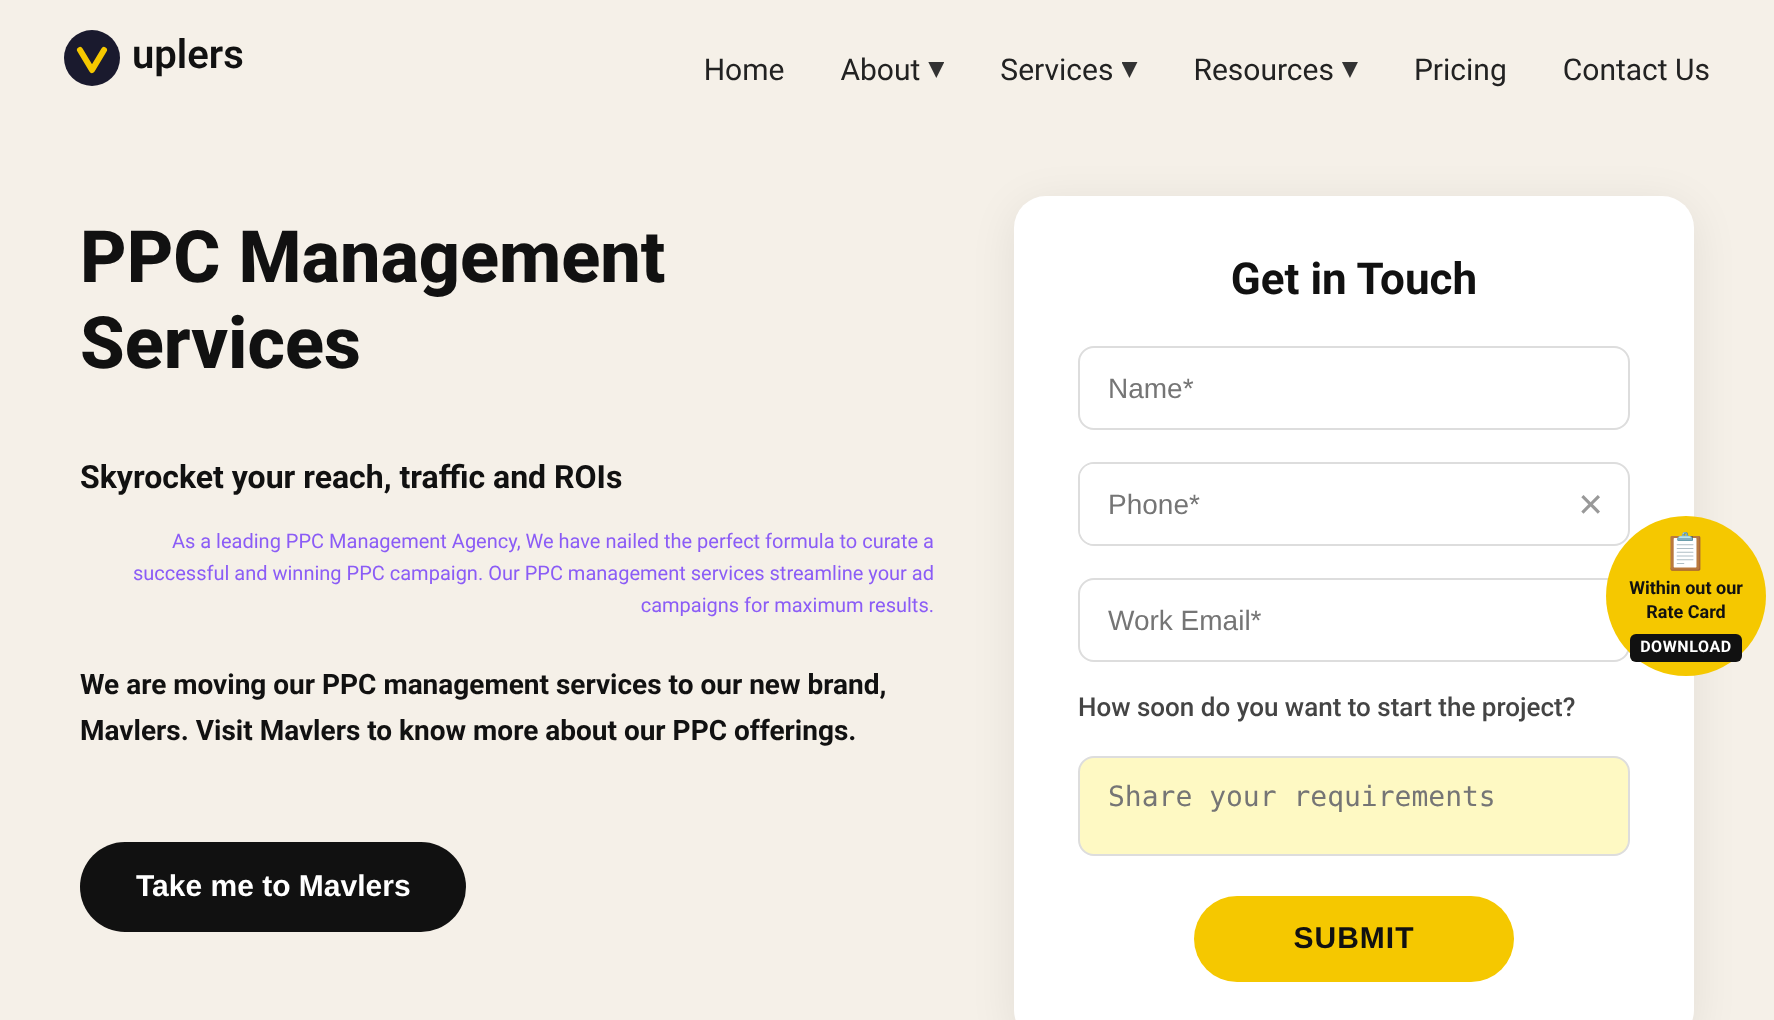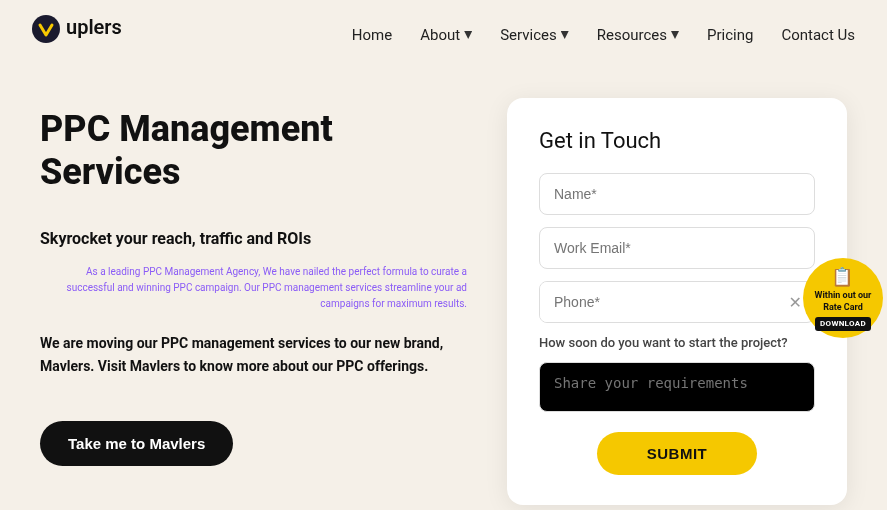--- a/index.html
+++ b/index.html
@@ -128,28 +128,29 @@
       background: #fff;
       border-radius: 16px;
       padding: 30px 32px;
       width: 340px;
       box-shadow: 0 4px 24px rgba(0,0,0,0.08);
       position: relative;
     }
 
     .form-title {
       font-size: 22px;
-      font-weight: 400;
-      color: #111;
-      text-align: left;
+      font-weight: 700;
+      color: #111;
+      text-align: center;
       margin-bottom: 20px;
     }
 
     .form-group {
       margin-bottom: 12px;
+      margin-top: 16px;
     }
 
     .form-input {
       width: 100%;
       padding: 12px 14px;
       border: 1px solid #ddd;
       border-radius: 8px;
       font-size: 14px;
       color: #888;
       background: #fff;
@@ -203,21 +204,21 @@
       cursor: pointer;
     }
 
     .textarea-input {
       width: 100%;
       padding: 12px 14px;
       border: 1px solid #ddd;
       border-radius: 8px;
       font-size: 14px;
       color: #888;
-      background: #000000;
+      background: #fef9c3;
       outline: none;
       resize: none;
       height: 50px;
     }
 
     .submit-btn {
       display: block;
       width: 160px;
       margin: 16px auto 0;
       padding: 13px 0;
@@ -316,28 +317,28 @@
 
   <div class="rate-card-wrapper">
     <div class="form-card">
       <h2 class="form-title">Get in Touch</h2>
 
       <div class="form-group">
         <input class="form-input" type="text" placeholder="Name*" style="">
       </div>
 
       <div class="form-group">
-        <input class="form-input" type="email" placeholder="Work Email*" style="">
-      </div>
-
-      <div class="form-group">
         <div class="phone-row">
           <input type="tel" placeholder="Phone*" style="">
           <span class="phone-clear">✕</span>
         </div>
+      </div>
+
+      <div class="form-group">
+        <input class="form-input" type="email" placeholder="Work Email*" style="">
       </div>
 
       <div class="form-group">
         <p class="project-start-label">How soon do you want to start the project?</p>
       </div>
 
       <div class="form-group">
         <textarea class="textarea-input" placeholder="Share your requirements" style=""></textarea>
       </div>
 

